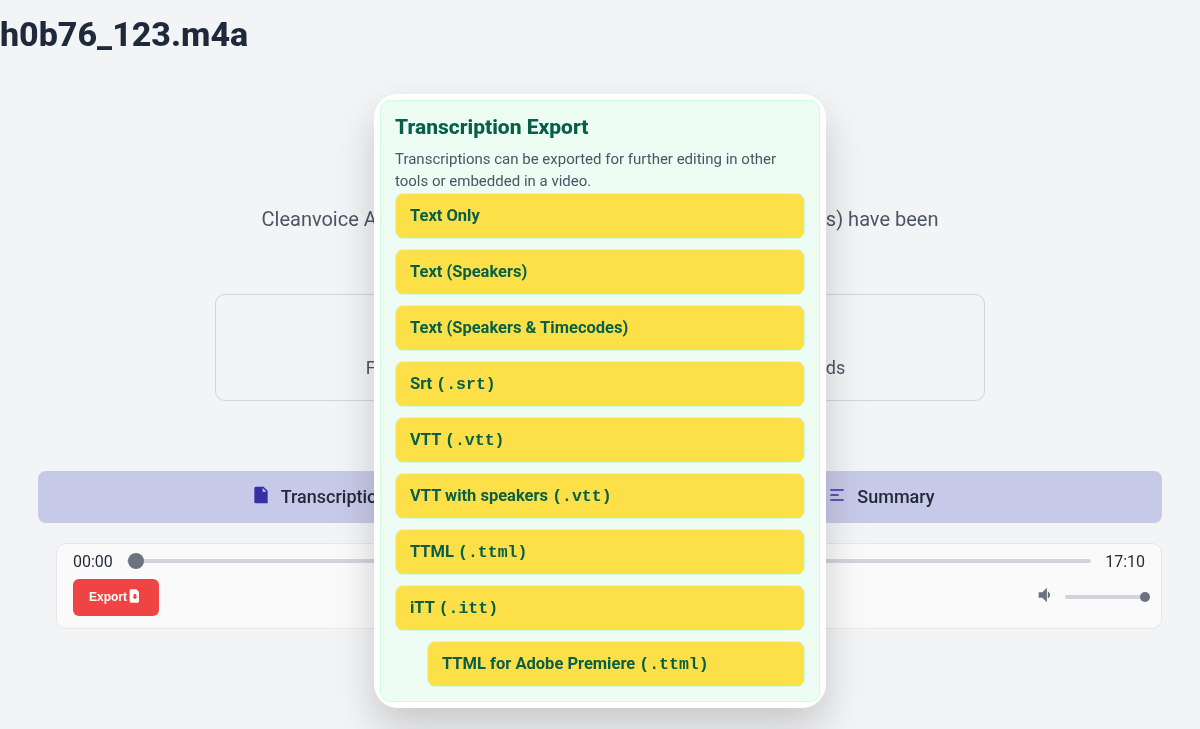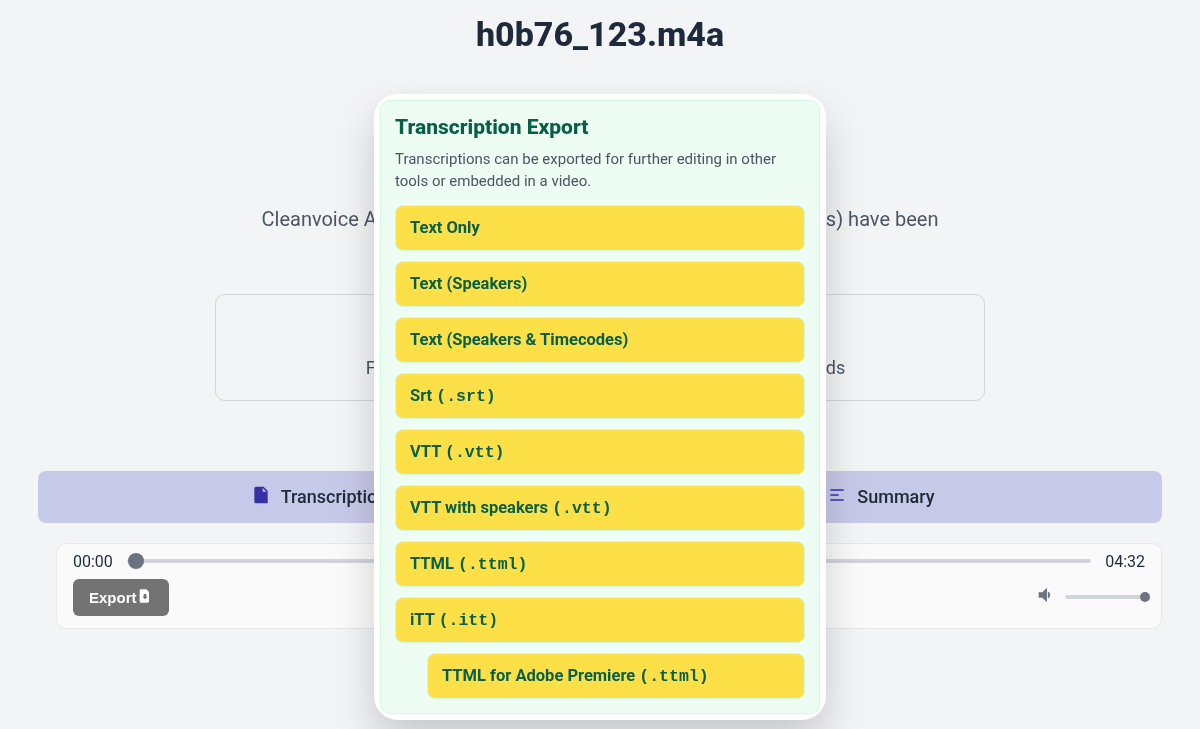--- a/index.html
+++ b/index.html
@@ -5,21 +5,20 @@
   * { box-sizing: border-box; margin: 0; padding: 0; }
   html, body { width: 1200px; height: 729px; overflow: hidden; }
   body {
     font-family: -apple-system, BlinkMacSystemFont, "Segoe UI", Roboto, Helvetica, Arial, sans-serif;
     background: #f3f4f6;
     color: #1f2937;
     position: relative;
   }
 
   .page-title {
-    text-align: center;
     font-size: 34px;
     font-weight: 800;
     color: #1e293b;
     padding-top: 14px;
   }
 
   .description {
     text-align: center;
     font-size: 20px;
     color: #4b5563;
@@ -102,26 +101,26 @@
     background: #6b7280;
     transform: translate(-50%, -50%);
   }
   .controls-row {
     display: flex;
     align-items: center;
     justify-content: space-between;
     margin-top: 8px;
   }
   .export-btn {
-    background: #737373;
+    background: #ef4444;
     color: #fff;
     border: none;
     border-radius: 6px;
     padding: 9px 16px;
-    font-size: 15px;
+    font-size: 12px;
     font-weight: 700;
     display: inline-flex;
     align-items: center;
     gap: 0;
   }
   .export-btn svg { width: 16px; height: 16px; fill: #fff; }
   .center-controls {
     display: flex;
     align-items: center;
     gap: 14px;
@@ -174,21 +173,20 @@
   .modal-title {
     color: #065f46;
     font-size: 21px;
     font-weight: 800;
     margin-bottom: 10px;
   }
   .modal-desc {
     color: #4b5563;
     font-size: 15px;
     line-height: 1.45;
-    margin-bottom: 12px;
   }
   .option {
     background: #fde047;
     border: 1px solid #d1fae0;
     border-radius: 8px;
     padding: 12px 14px;
     font-size: 16.5px;
     font-weight: 700;
     color: #065f46;
     margin-bottom: 10px;
@@ -235,21 +233,21 @@
     <span>Summary</span>
   </div>
 </div>
 
 <div class="player">
   <div class="timeline">
     <span>00:00</span>
     <div class="track">
       <div class="track-thumb"></div>
     </div>
-    <span>04:32</span>
+    <span>17:10</span>
   </div>
   <div class="controls-row">
     <button class="export-btn">
       <span>Export</span>
       <span>
         <svg viewBox="0 0 24 24">
             <path d="M6 2h8l4 4v14a2 2 0 0 1-2 2H6a2 2 0 0 1-2-2V4a2 2 0 0 1 2-2zm6 7h-2v4H8l4 4 4-4h-2V9z"></path>
           </svg>
       </span>
     </button>

